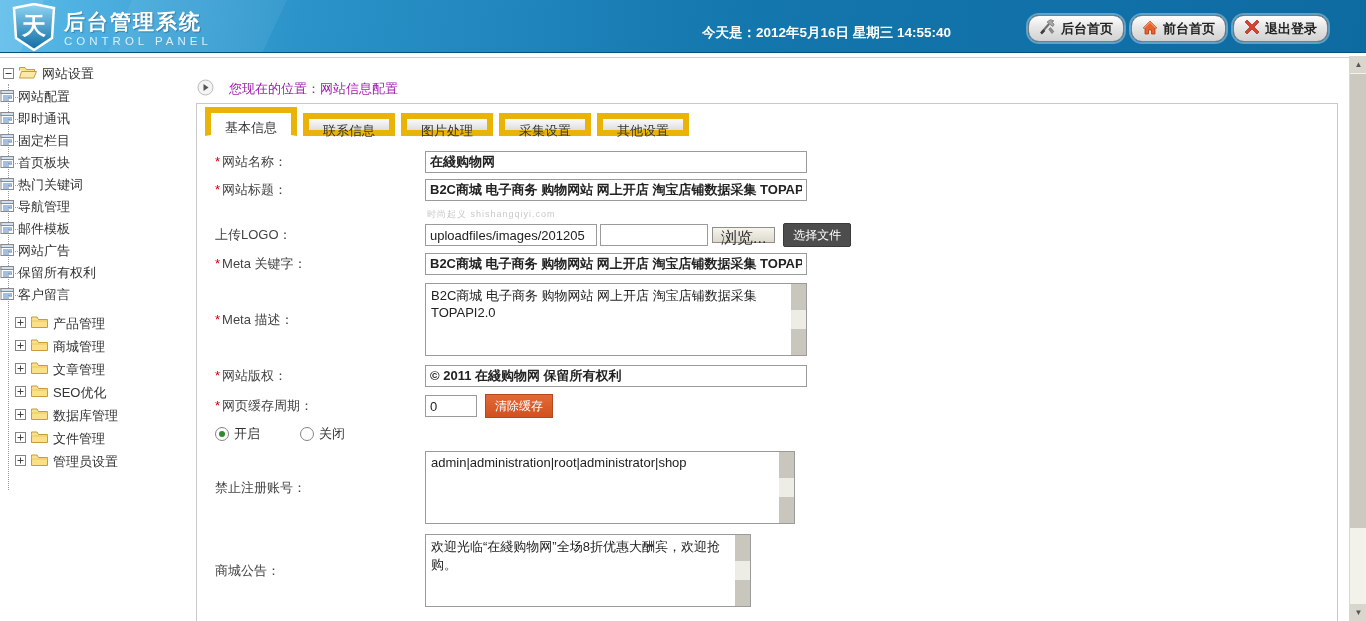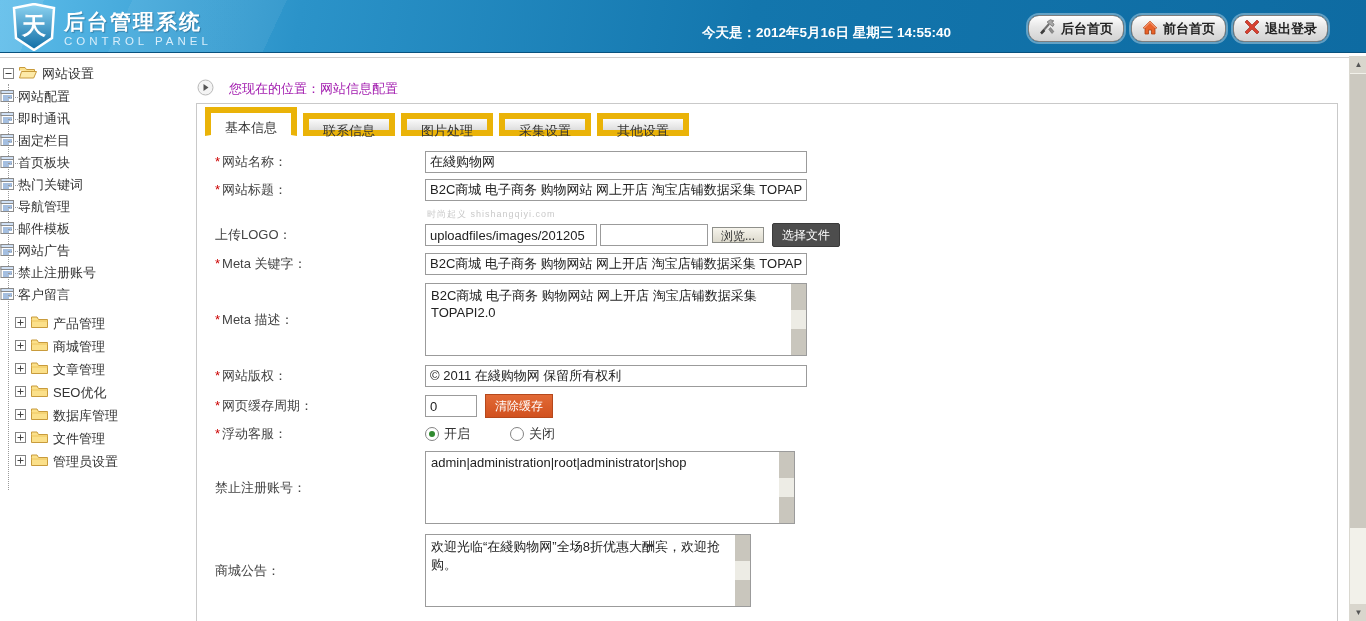--- a/index.html
+++ b/index.html
@@ -43,22 +43,22 @@
   .tab { height:23px; line-height:23px; padding:0 14px; font-size:13px; color:#333;
     background:linear-gradient(#fbfbfb,#dedede); border:6px solid #eab308; cursor:pointer; white-space:nowrap; }
   .tab.active { height:29px; line-height:29px; background:#fff; border-bottom:1px solid #fff; position:relative; z-index:2; }
 
   
   .row { position:absolute; left:18px; display:flex; align-items:center; }
   .flabel { width:210px; font-size:13px; color:#444; }
   .req { color:#cc0000; margin-right:2px; }
   .txt { height:22px; border:1px solid #9b9b9b; font-size:13px; color:#222; padding:1px 4px;
     font-family:"Liberation Sans","DejaVu Sans",sans-serif; background:#fff; }
-  .w-big { width:382px; }
-  .btn-browse { height:16px; padding:0 8px; font-size:12px; color:#333;
+  .w-big { width:382px;font-weight:bold; }
+  .btn-browse { height:16px; padding:0 8px; font-size:16px; color:#333;
     background:linear-gradient(#f6f4ec,#dcd9cc); border:1px solid #8e8f8a; margin-left:4px; cursor:pointer; }
   .btn-choose { height:24px; padding:0 9px; font-size:12px; color:#fff; background:#4d4d4d;
     border:1px solid #3a3a3a; border-radius:2px; margin-left:8px; cursor:pointer; }
   .btn-clear { height:24px; padding:0 9px; font-size:12px; color:#fff;
     background:linear-gradient(#e26a36,#d1511f); border:1px solid #b5481c; margin-left:8px; cursor:pointer; }
   .ta-wrap { position:relative; border:1px solid #9b9b9b; background:#fff; }
   .ta { width:100%; height:100%; border:none; outline:none; resize:none; overflow:hidden;
     font-size:13px; color:#222; padding:3px 20px 3px 5px;
     font-family:"Liberation Sans","DejaVu Sans",sans-serif; }
   .fake-scroll { position:absolute; top:0; right:0; bottom:0; width:15px; background:#edece5; }
@@ -218,21 +218,21 @@
             <path d="M3 7h9M3 9h9M3 11h6" stroke="#4a7fc1"></path>
           </svg></span>
         <span class="tree-label">网站广告</span>
       </div>
     <div class="tree-child">
         <span><svg width="15" height="14" viewBox="0 0 15 14">
             <rect x="1" y="1.5" width="12.5" height="11" fill="#fff" stroke="#8a8a8a"></rect>
             <rect x="1" y="1.5" width="12.5" height="3" fill="#cfe0f5" stroke="#8a8a8a"></rect>
             <path d="M3 7h9M3 9h9M3 11h6" stroke="#4a7fc1"></path>
           </svg></span>
-        <span class="tree-label">禁止注册账号</span>
+        <span class="tree-label">保留所有权利</span>
       </div>
     <div class="tree-child">
         <span><svg width="15" height="14" viewBox="0 0 15 14">
             <rect x="1" y="1.5" width="12.5" height="11" fill="#fff" stroke="#8a8a8a"></rect>
             <rect x="1" y="1.5" width="12.5" height="3" fill="#cfe0f5" stroke="#8a8a8a"></rect>
             <path d="M3 7h9M3 9h9M3 11h6" stroke="#4a7fc1"></path>
           </svg></span>
         <span class="tree-label">客户留言</span>
       </div>
   </div>
@@ -374,21 +374,20 @@
     <input class="txt w-big" value="© 2011 在綫购物网 保留所有权利" style="">
   </div>
 
   <div class="row" style="top:290px">
     <span class="flabel"><span class="req">*</span><span>网页缓存周期：</span></span>
     <input class="txt" style="width: 52px;" value="0">
     <button class="btn-clear">清除缓存</button>
   </div>
 
   <div class="row" style="top:321px">
-    <span class="flabel"><span class="req">*</span><span>浮动客服：</span></span>
     <span class="radio-group">
       <span class="radio-opt">
         <span class="radio checked"></span>
         <span>开启</span>
       </span>
       <span class="radio-opt">
         <span class="radio"></span>
         <span>关闭</span>
       </span>
     </span>

